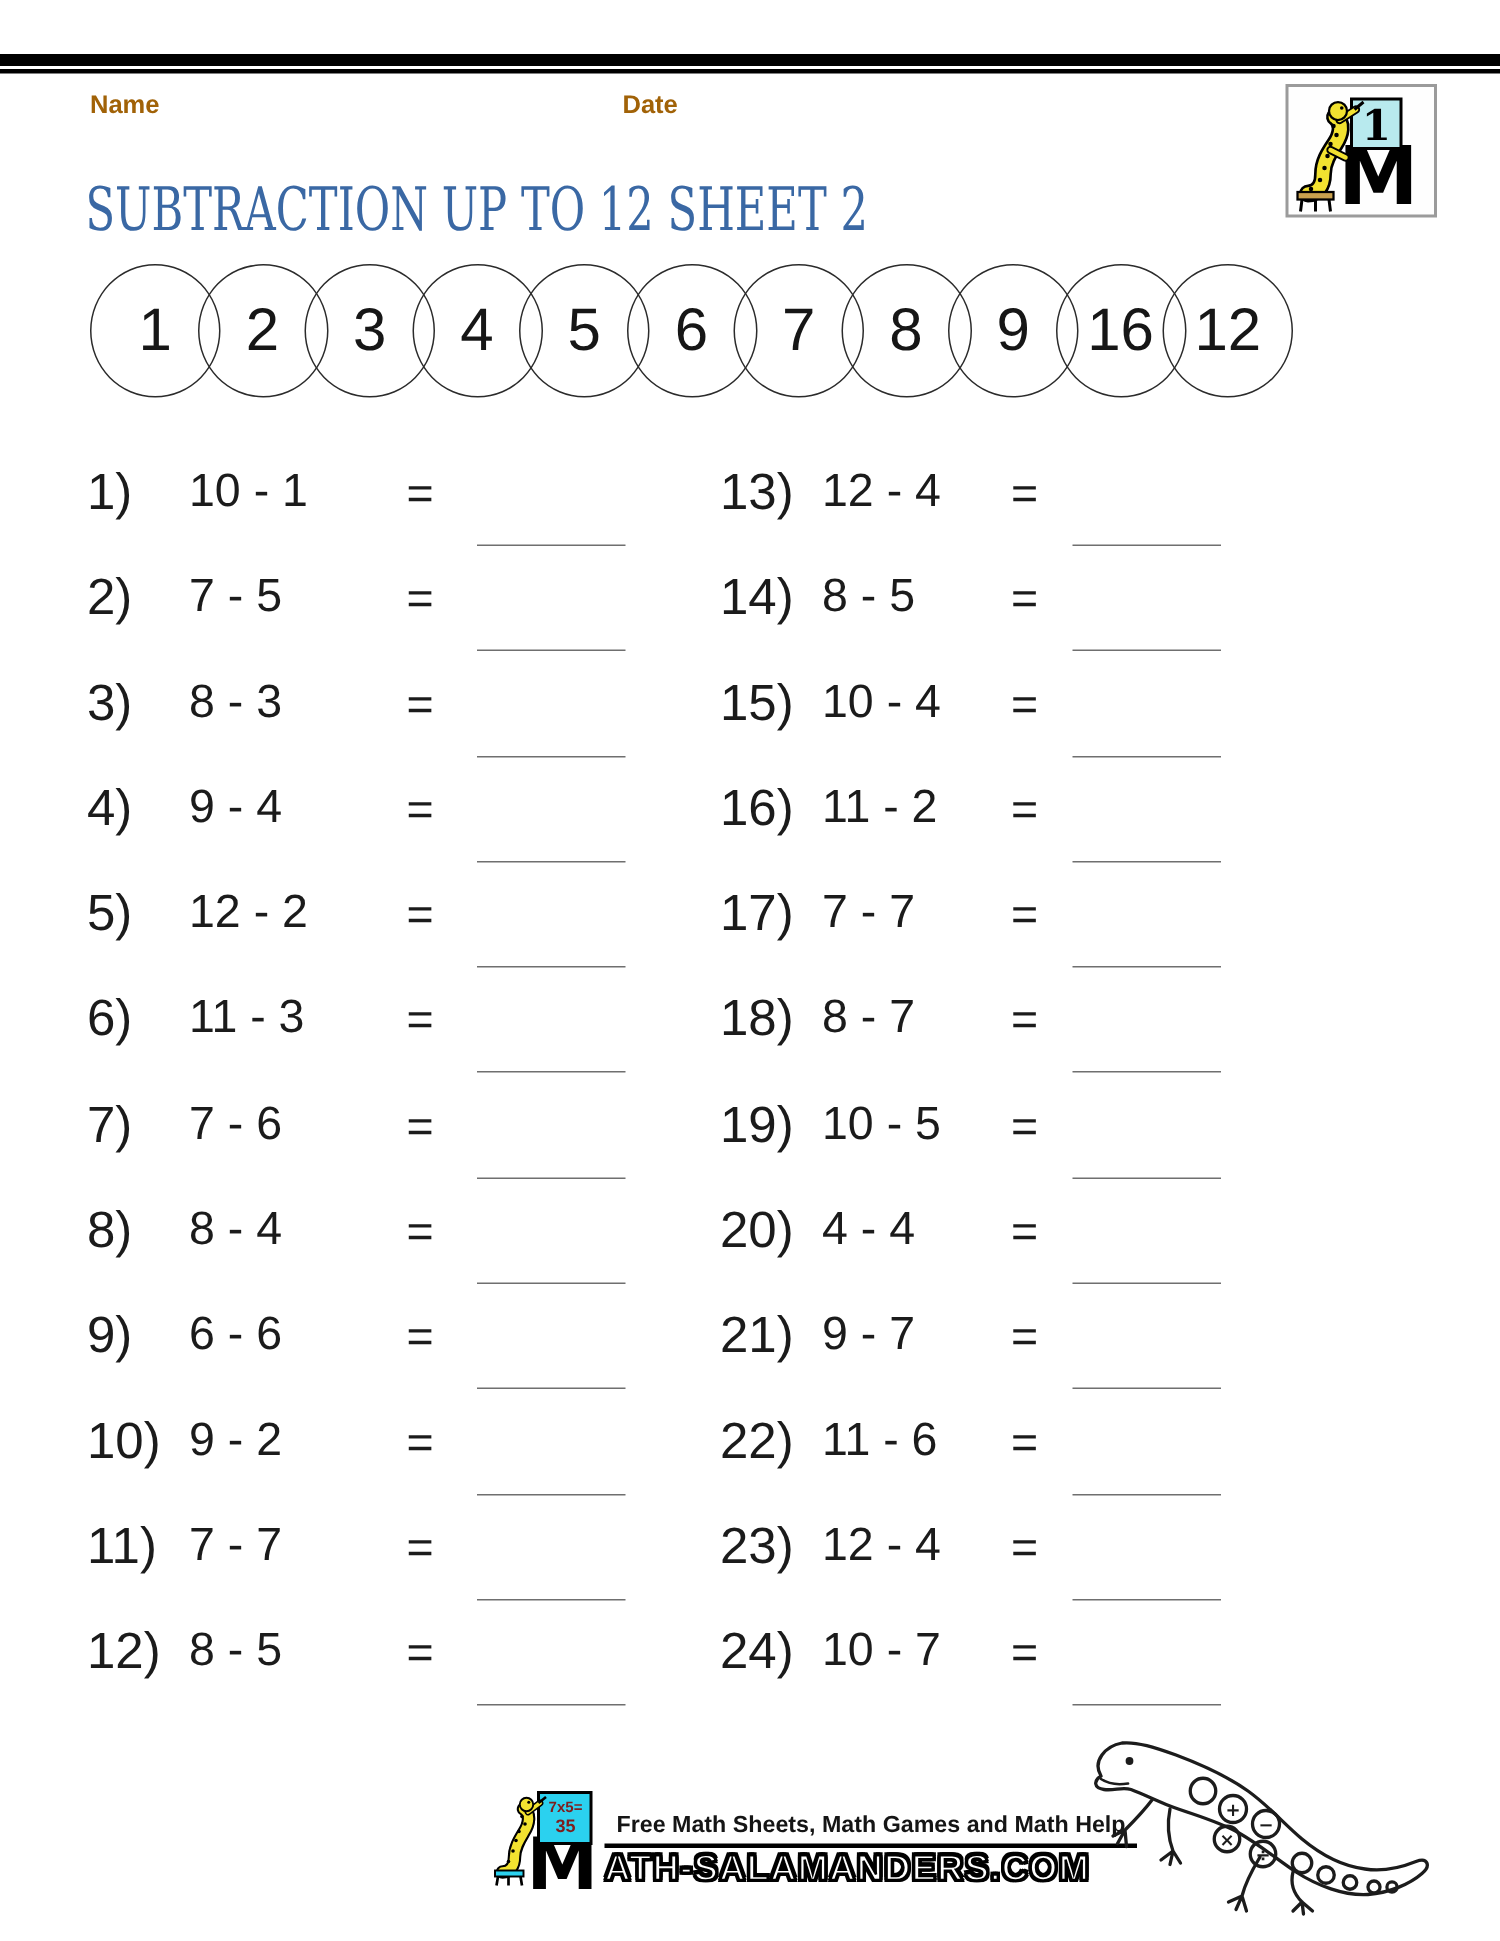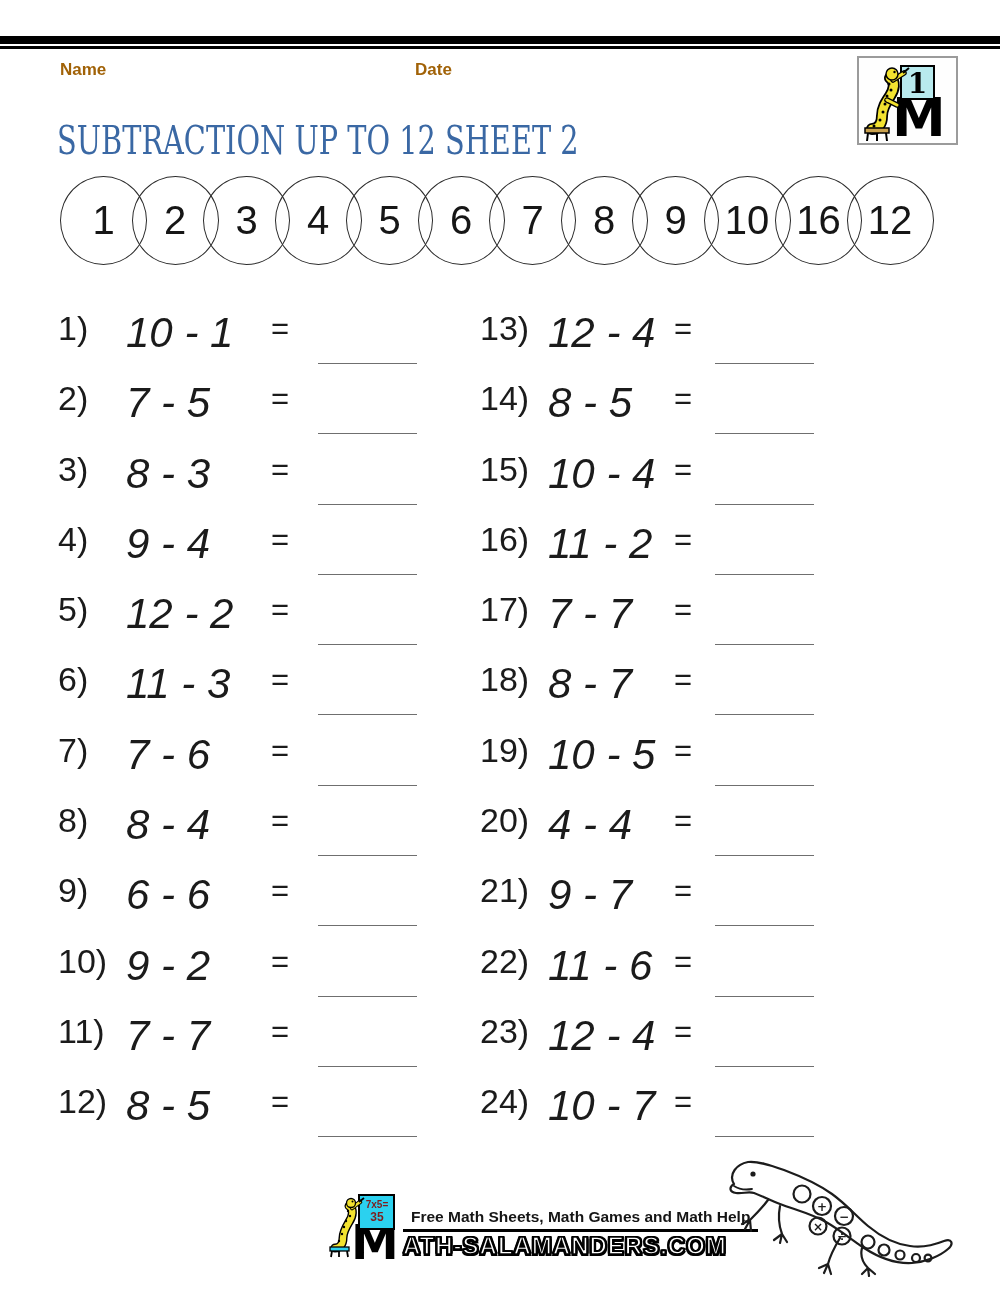--- a/index.html
+++ b/index.html
@@ -30,21 +30,21 @@
   .circle + .circle{margin-left:-15.5px;}
   .circle span{font-size:40px;color:#161616;}
 
   
   .problems{position:absolute;top:309px;left:0;width:1000px;}
   .col{position:absolute;top:0;}
   .col-left{left:58px;width:420px;}
   .col-right{left:480px;width:420px;}
   .prob-row{position:relative;height:70.3px;}
   .p-label{position:absolute;left:0;top:0;font-size:34px;}
-  .p-expr{position:absolute;left:68px;top:0;font-size:42px;white-space:nowrap;font-style:italic;}
+  .p-expr{position:absolute;left:68px;top:0;font-size:31px;white-space:nowrap;}
   .p-eq{position:absolute;top:2px;font-size:31px;}
   .col-left .p-eq{left:213px;} .col-right .p-eq{left:194px;}
   .p-line{position:absolute;top:54px;height:0;border-bottom:1.5px solid #6f6f6f;}
   .col-left .p-line{left:260px;width:99px;} .col-right .p-line{left:235px;width:99px;}
 
   
   .footer{position:absolute;left:327px;top:1193px;display:flex;align-items:flex-end;}
   .footer-icon{flex:none;}
   .footer-col{display:flex;flex-direction:column;margin-left:2px;margin-bottom:2px;}
   .tagline{font-size:15.5px;font-weight:bold;text-align:center;padding:0 8px;white-space:nowrap;color:#151515;}
@@ -119,23 +119,20 @@
         <span>6</span>
       </div>
     <div class="circle">
         <span>7</span>
       </div>
     <div class="circle">
         <span>8</span>
       </div>
     <div class="circle">
         <span>9</span>
-      </div>
-    <div class="circle">
-        <span>10</span>
       </div>
     <div class="circle">
         <span>16</span>
       </div>
     <div class="circle">
         <span>12</span>
       </div>
   </div>
 
   <div class="problems">

